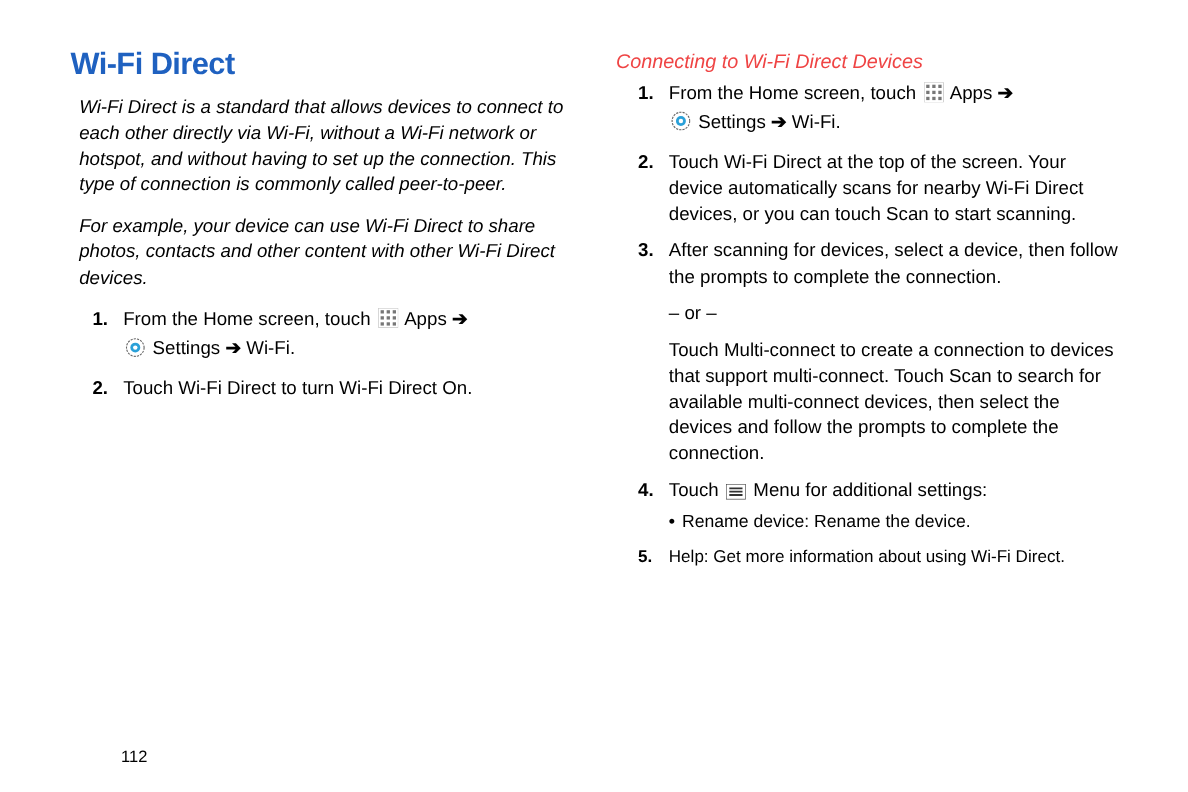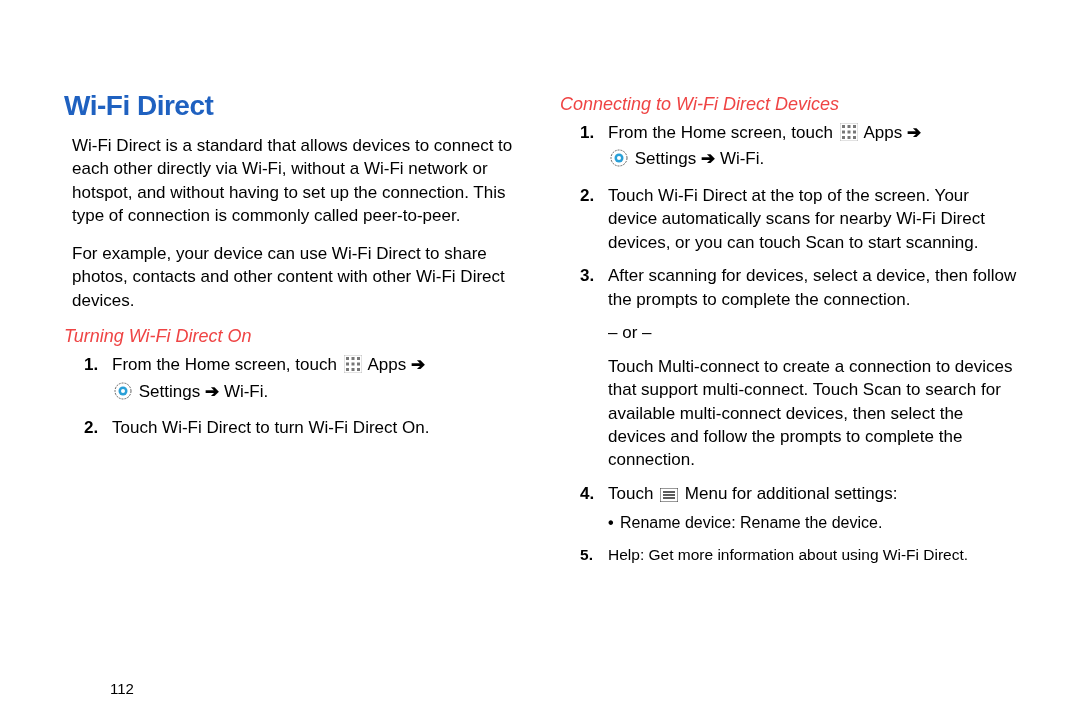--- a/index.html
+++ b/index.html
@@ -13,21 +13,20 @@
     font-size: 17px;
     color: #000;
     position: relative;
   }
   .page {
     padding: 42px 60px 0 64px;
   }
   .columns {
     display: flex;
     gap: 36px;
-    margin-top: 48px;
   }
   .col {
     flex: 1;
     min-width: 0;
   }
   h1.section-title {
     font-size: 28px;
     font-weight: bold;
     color: #1f61c0;
     margin: 0 0 12px 0;
@@ -36,20 +35,21 @@
   h2.subhead {
     font-size: 18px;
     font-weight: normal;
     font-style: italic;
     color: #ef4444;
     margin: 12px 0 6px 0;
   }
   p {
     margin: 0 0 14px 0;
     line-height: 1.38;
+    font-style: italic;
   }
   .indent-block p { margin-left: 8px; }
   ol.steps {
     list-style: none;
     padding: 0;
     margin: 0;
     counter-reset: step;
   }
   ol.steps > li {
     counter-increment: step;
@@ -113,21 +113,20 @@
 
 <div class="page">
   <div class="columns">
 
     <div class="col">
       <h1 class="section-title">Wi-Fi Direct</h1>
       <div class="indent-block">
         <p>Wi-Fi Direct is a standard that allows devices to connect to each other directly via Wi-Fi, without a Wi-Fi network or hotspot, and without having to set up the connection. This type of connection is commonly called peer-to-peer.</p>
         <p>For example, your device can use Wi-Fi Direct to share photos, contacts and other content with other Wi-Fi Direct devices.</p>
       </div>
-      <h2 class="subhead">Turning Wi-Fi Direct On</h2>
       <ol class="steps">
         <li>
           <span>From the Home screen, touch </span>
           <span class="icon">
             <svg width="18" height="18" viewBox="0 0 18 18">
               <rect x="0" y="0" width="18" height="18" fill="#fff" stroke="#888" stroke-width="0.5"></rect>
               <g fill="#777">
                 <rect x="2" y="2" width="3" height="3"></rect>
                   <rect x="7.5" y="2" width="3" height="3"></rect>
                   <rect x="13" y="2" width="3" height="3"></rect>

